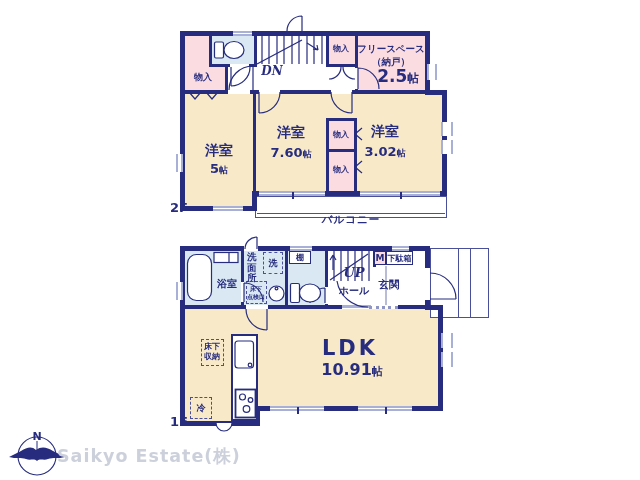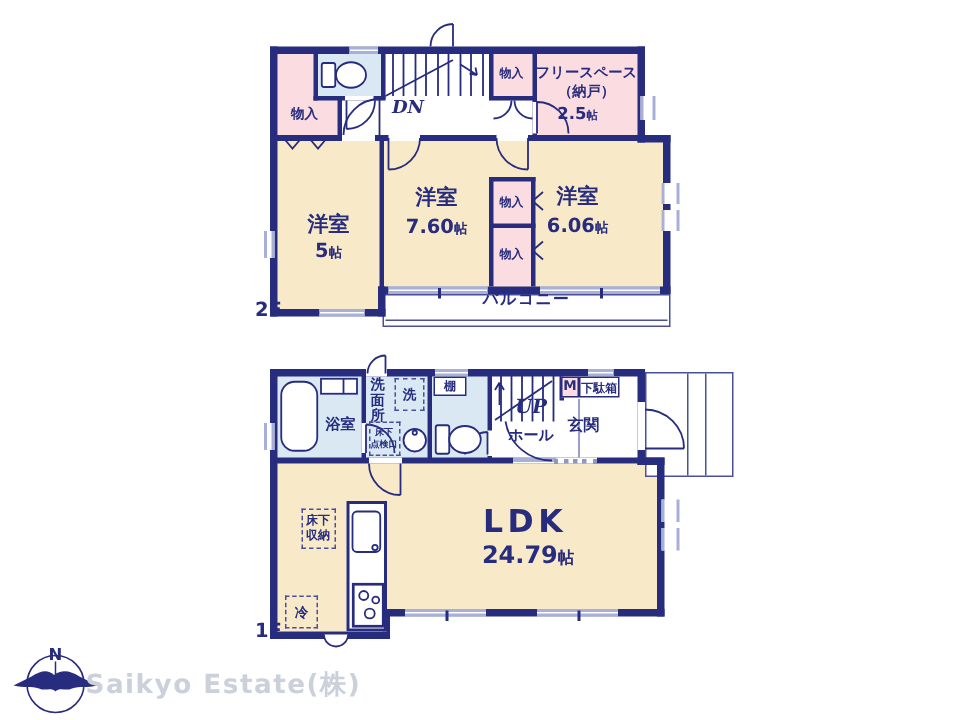--- a/index.html
+++ b/index.html
@@ -210,35 +210,35 @@
 <div class="dash" style="left:190px;top:397px;width:22px;height:22px;font-size:9px">冷</div>
 
 <div class="lb" style="left:179px;top:207px;font-size:13px">2F</div>
 <div class="lb" style="left:203px;top:77px;font-size:9px">物入</div>
 <div class="lb" style="left:341px;top:49px;font-size:8px">物入</div>
 <div class="lb" style="left:341px;top:135px;font-size:8px">物入</div>
 <div class="lb" style="left:341px;top:170px;font-size:8px">物入</div>
 <div class="lb it" style="left:272px;top:71px;font-size:12px">DN</div>
 <div class="lb" style="left:391px;top:49px;font-size:9.5px">フリースペース</div>
 <div class="lb" style="left:391px;top:62px;font-size:9.5px">（納戸）</div>
-<div class="lb" style="left:385px;top:76px;font-size:11px"><span>2.5</span><span class="u">帖</span></div>
+<div class="lb" style="left:398px;top:76px;font-size:17px"><span>2.5</span><span class="u">帖</span></div>
 <div class="lb" style="left:219px;top:150px;font-size:14px">洋室</div>
 <div class="lb" style="left:219px;top:168px;font-size:13px"><span>5</span><span class="u">帖</span></div>
 <div class="lb" style="left:291px;top:132px;font-size:14px">洋室</div>
 <div class="lb" style="left:291px;top:152px;font-size:13px"><span>7.60</span><span class="u">帖</span></div>
 <div class="lb" style="left:385px;top:131px;font-size:14px">洋室</div>
-<div class="lb" style="left:385px;top:151px;font-size:13px"><span>6.06</span><span class="u">帖</span></div>
-<div class="lb" style="left:351px;top:200px;font-size:10.5px;letter-spacing:1px">バルコニー</div>
+<div class="lb" style="left:385px;top:151px;font-size:13px"><span>3.02</span><span class="u">帖</span></div>
+<div class="lb" style="left:351px;top:219px;font-size:10.5px;letter-spacing:1px">バルコニー</div>
 
 <div class="lb" style="left:179px;top:421px;font-size:13px">1F</div>
 <div class="lb" style="left:227px;top:284px;font-size:10px">浴室</div>
 <div class="lb-v" style="left:247px;top:252px;width:12px;font-size:9.5px">洗面所</div>
 <div class="lb" style="left:256px;top:289px;font-size:6px">床下</div>
 <div class="lb" style="left:256px;top:297px;font-size:6px">点検口</div>
 <div class="lb it" style="left:354px;top:272px;font-size:13px">UP</div>
 <div class="lb" style="left:354px;top:291px;font-size:10px">ホール</div>
 <div class="lb" style="left:389px;top:284px;font-size:10.5px">玄関</div>
 <div class="lb" style="left:350px;top:348px;font-size:21px;letter-spacing:3px">LDK</div>
-<div class="lb" style="left:352px;top:370px;font-size:16px"><span>24.79</span><span class="u">帖</span></div>
+<div class="lb" style="left:352px;top:370px;font-size:16px"><span>10.91</span><span class="u">帖</span></div>
 <div class="lb" style="left:212px;top:347px;font-size:8px">床下</div>
 <div class="lb" style="left:212px;top:357px;font-size:8px">収納</div>
 
 <div class="logo" style="left:57px;top:444px;font-size:17.5px">Saikyo Estate(株)</div>
 
 </body></html>

